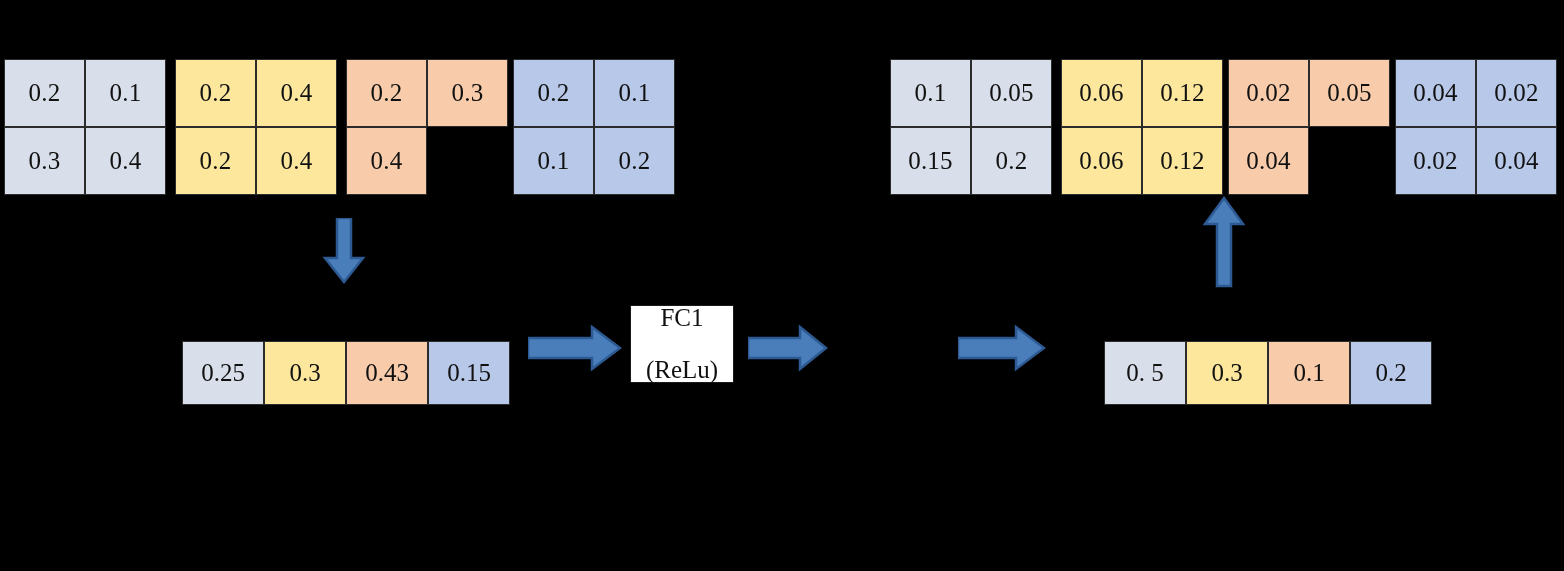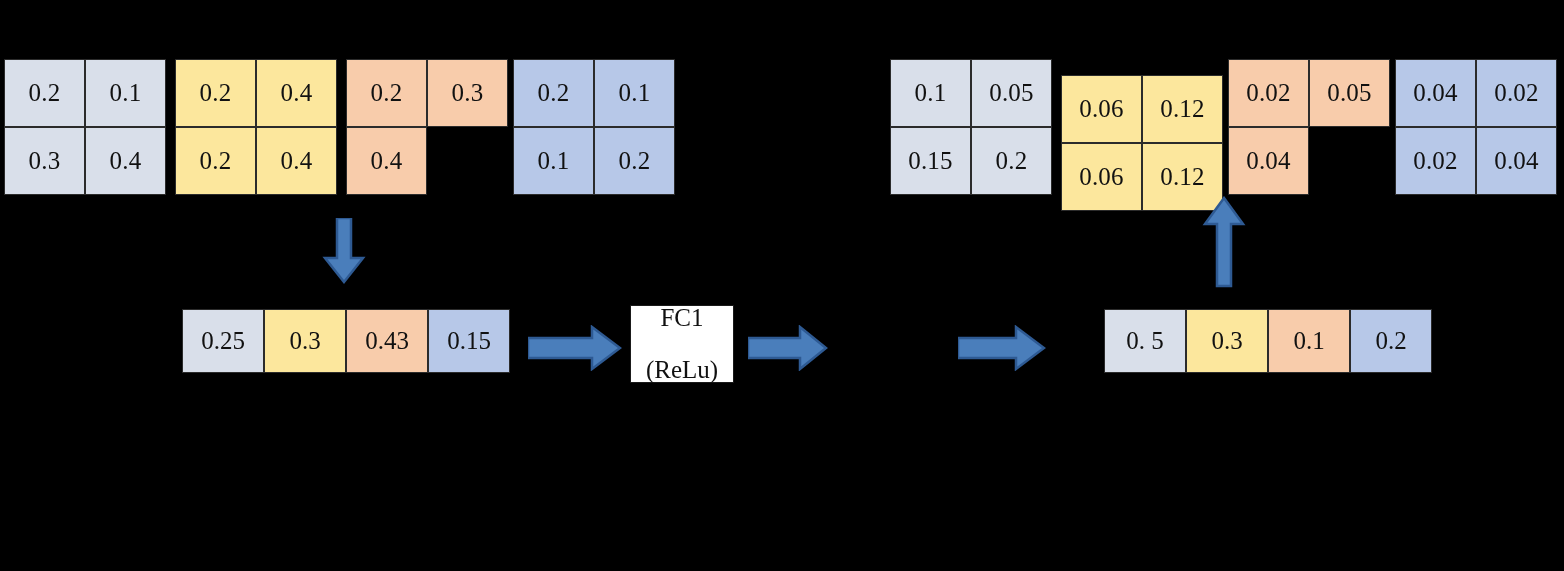--- a/index.html
+++ b/index.html
@@ -50,20 +50,21 @@
   .vec .vcell {
     width: 82px;
     height: 64px;
     border: 1px solid #2b2b2b;
     box-sizing: border-box;
     display: flex;
     align-items: center;
     justify-content: center;
     font-size: 25px;
     color: #111111;
+    margin-top: 32px;
   }
   .vcell.lightblue { background: #d9dfea; }
   .vcell.yellow    { background: #fce79d; }
   .vcell.peach     { background: #f8ccab; }
   .vcell.blue      { background: #b7c8e8; }
 
   
   .fcbox {
     position: absolute;
     width: 104px;
@@ -130,21 +131,21 @@
     <div class="cell">0.2</div>
   </div>
 
   <div class="fmap c-lightblue" style="left:888px; top:57px;">
     <div class="cell">0.1</div>
     <div class="cell">0.05</div>
     <div class="cell">0.15</div>
     <div class="cell">0.2</div>
   </div>
 
-  <div class="fmap c-yellow" style="left:1059px; top:73px;text-align:center;">
+  <div class="fmap c-yellow" style="left:1059px; top:57px;text-align:center;">
     <div class="cell">0.06</div>
     <div class="cell">0.12</div>
     <div class="cell">0.06</div>
     <div class="cell">0.12</div>
   </div>
 
   <div class="fmap c-peach" style="left:1226px; top:57px;">
     <div class="cell">0.02</div>
     <div class="cell">0.05</div>
     <div class="cell">0.04</div>

